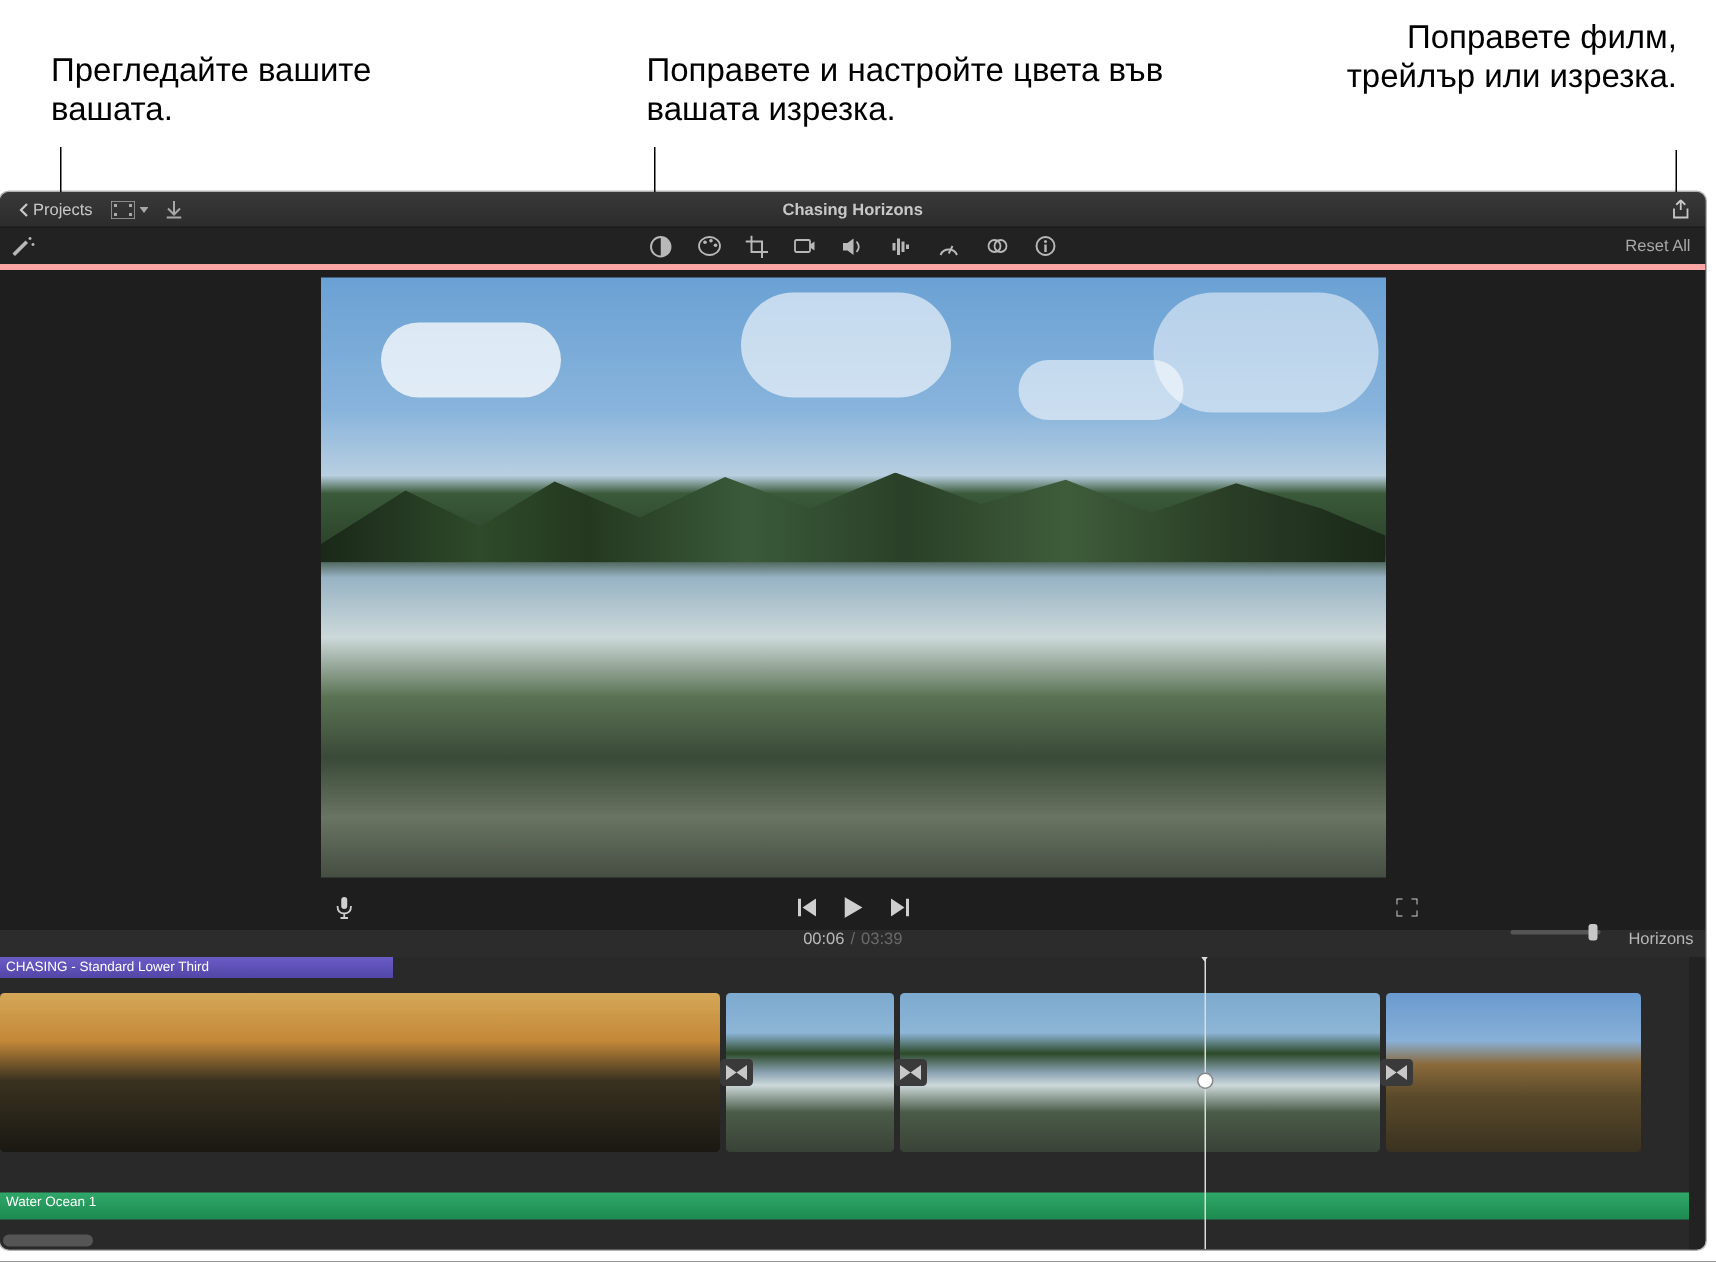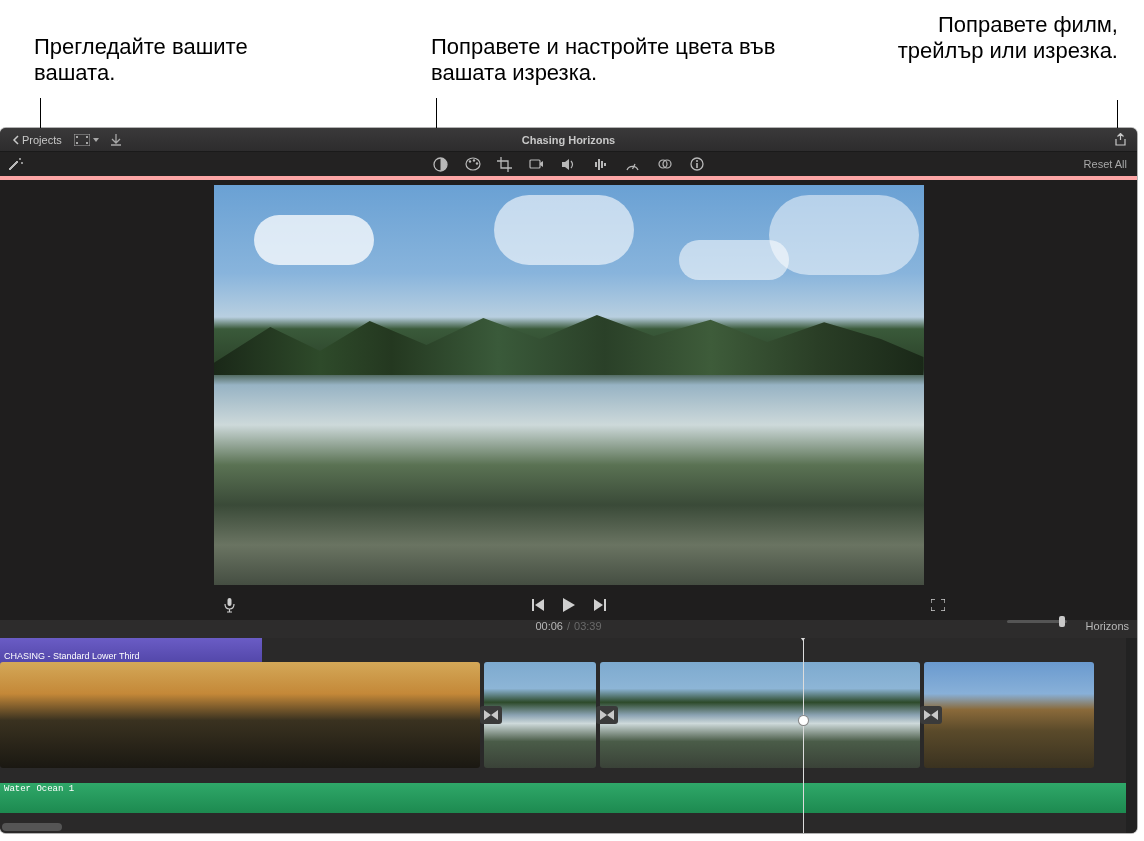--- a/index.html
+++ b/index.html
@@ -113,21 +113,21 @@
 .zoom-knob { position:absolute; top:-4px; right:2px; width:6px; height:11px; background:#c8c8c8; border-radius:2px; }
 .timeline {
   height: 195px;
   background: #2a2929;
   position: relative;
   overflow:hidden;
 }
 .title-strip {
   position:absolute; top:0; left:0; width:262px; height:14px;
   background: linear-gradient(#6a5cc5,#5246a8);
-  font-size:9px; color:#fff; padding: 13px 4px;
+  font-size:9px; color:#fff; padding: 1px 4px;
 }
 .clip-row { position:absolute; top:24px; left:0; height:106px; display:flex; gap:4px; padding-right:60px; }
 .clip { height:106px; border-radius:3px; position:relative; overflow:hidden; }
 .clip-thumb { position:absolute; inset:0; }
 .clip1 { width:480px; }
 .clip2 { width:112px; }
 .clip3 { width:320px; }
 .clip4 { width:170px; }
 .sunset { background: linear-gradient(#d4a858 0%, #c48838 30%, #3a3220 55%, #1a1812 100%); }
 .lake { background: linear-gradient(#7daacf 0%, #8db5d6 25%, #2d4a2a 38%, #8aa2b2 50%, #cdd9da 58%, #4a5c48 75%, #3a4238 100%); }
@@ -135,23 +135,23 @@
 .trans-badge {
   position:absolute; top:50%; transform:translateY(-50%);
   width:22px; height:18px; background:#3a3a3a; border-radius:3px;
   display:flex; align-items:center; justify-content:center;
 }
 .trans-badge svg { fill:#c8c8c8; }
 .trans1 { left:480px; }
 .trans2 { left:596px; }
 .trans3 { left:920px; }
 .audio-strip {
-  position:absolute; bottom:20px; left:0; right:0; height:30px;
+  position:absolute; bottom:20px; left:0; right:0; height:18px;
   background: linear-gradient(#2fa869,#1d8a50);
-  font-size:9px; color:#fff; padding:1px 4px;font-family:Liberation Mono, monospace;
+  font-size:9px; color:#fff; padding:1px 4px;
 }
 .mini-scroll {
   position:absolute; bottom:2px; left:2px; width:60px; height:8px;
   background:#555; border-radius:4px;
 }
 .playhead {
   position:absolute; top:0; bottom:0; left:803px; width:1px; background:#dcdcdc;
 }
 .playhead::before {
   content:""; position:absolute; top:-4px; left:-5px; width:0; height:0;

